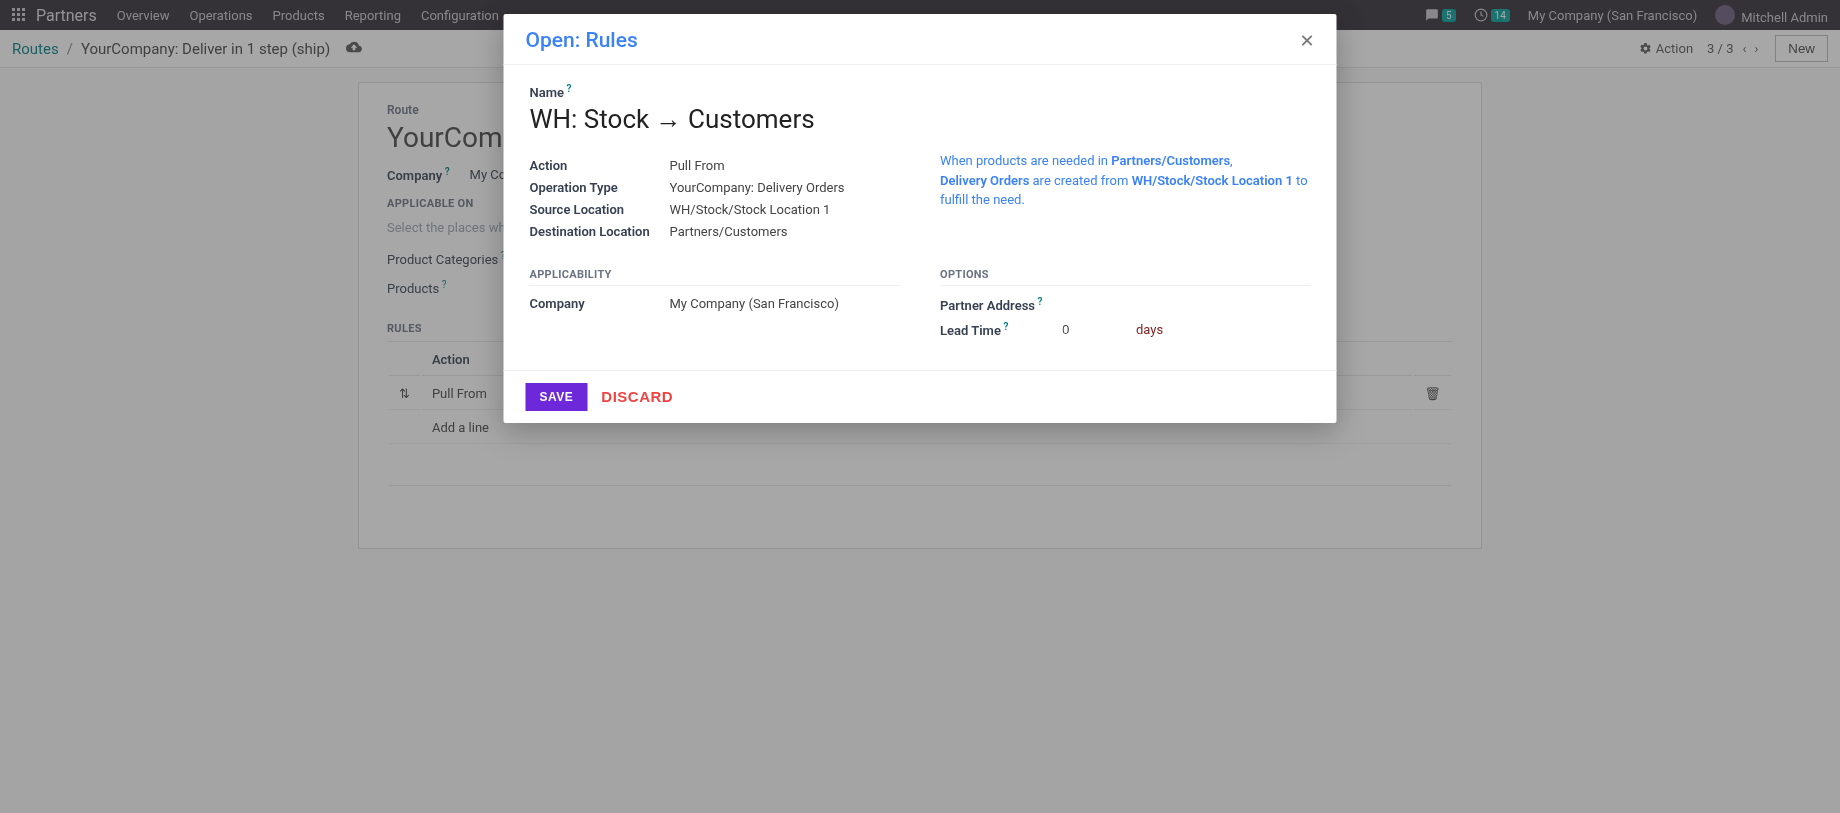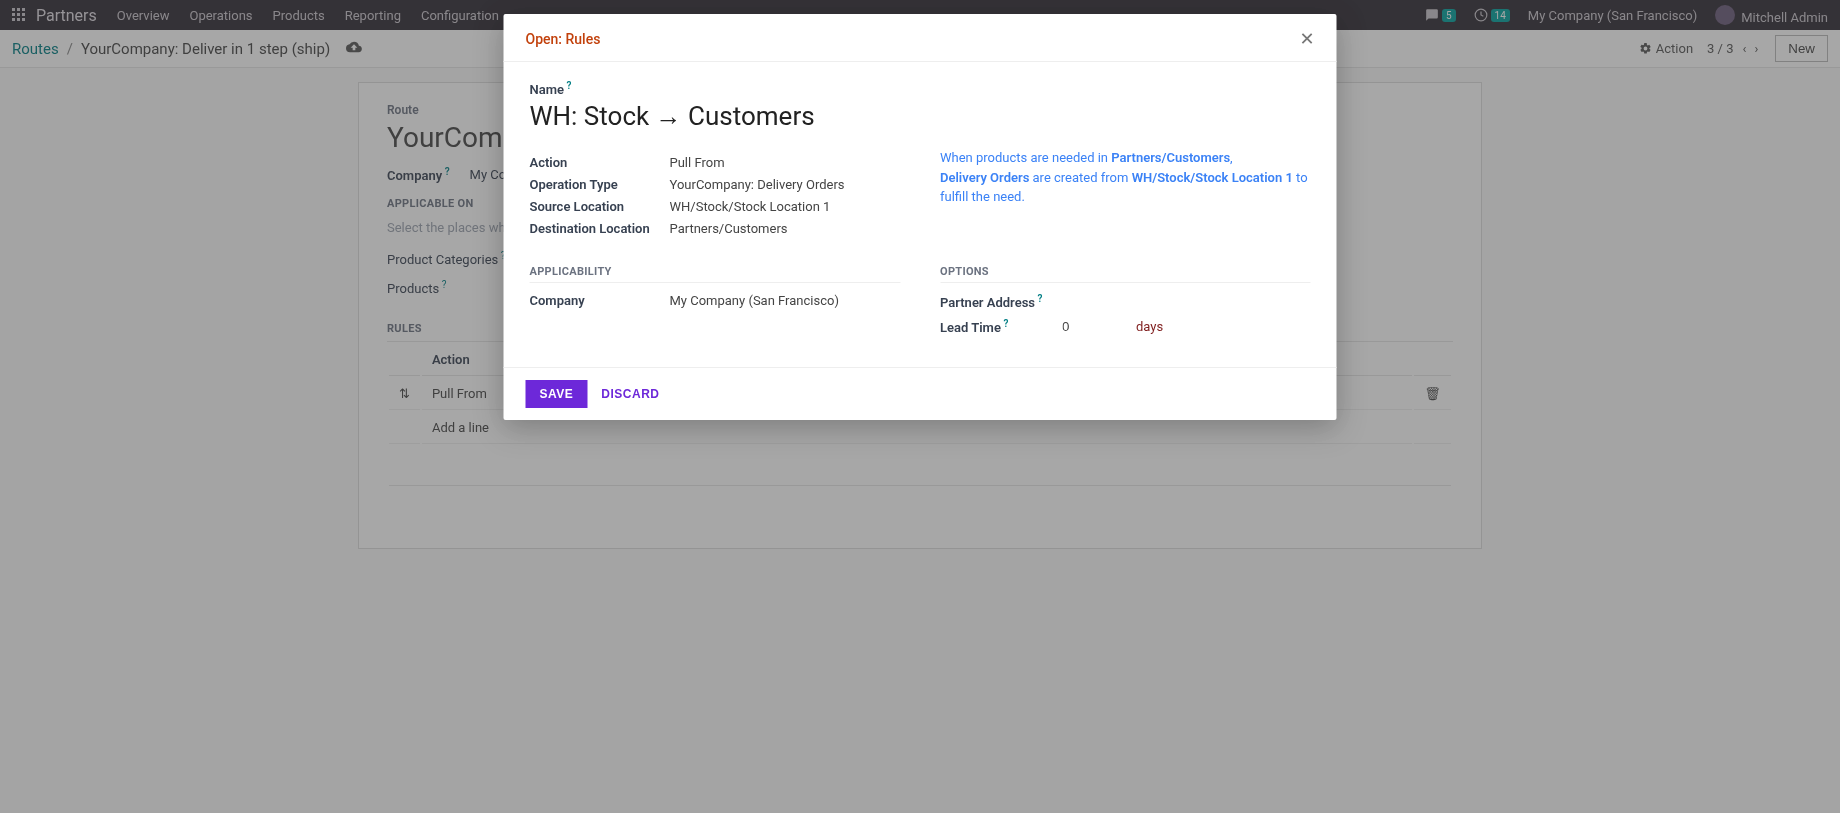--- a/index.html
+++ b/index.html
@@ -44,41 +44,41 @@
 .rules-table th { text-align:left; font-weight:600; color:#374151; padding:8px 10px; border-bottom:1px solid #e5e5e5; font-size:13px;}
 .rules-table td { padding:8px 10px; border-bottom:1px solid #eee; color:#444;}
 .handle { color:#bbb; cursor:grab; }
 .addline { color:#444; cursor:pointer; }
 .trash { color:#aaa; cursor:pointer; }
 
 
 .overlay { position: fixed; inset: 0; background: rgba(60,60,60,0.45); }
 .dialog { position: fixed; left: 50%; top: 14px; transform: translateX(-50%); width: 833px; background:#fff; border-radius:2px; box-shadow: 0 8px 30px rgba(0,0,0,0.25); }
 .dlg-head { display:flex; align-items:center; justify-content:space-between; padding: 14px 22px 12px; border-bottom:1px solid #eee;}
-.dlg-title { font-size:14px; font-weight:500; color:#c2410c; }
+.dlg-title { font-size:21px; font-weight:500; color:#3b82f6; }
 .dlg-close { cursor:pointer; color:#777; font-size:18px; }
 .dlg-body { padding: 18px 26px 24px; }
 .namegrp .nlabel { font-weight:600; color:#374151; }
 .namegrp h1 { font-size:26px; font-weight:400; color:#222; margin:4px 0 16px; }
 .two-col { display:flex; gap:40px; }
 .col { flex:1; }
 .kv { display:flex; margin:7px 0; }
 .kv .k { width:140px; font-weight:600; color:#374151; }
 .kv .v { color:#444; }
 .infotext { color:#3b82f6; line-height:1.5; }
 .infotext b { font-weight:600; }
 .subsection { margin-top:22px; }
 .subsection .sh { font-size:11px; font-weight:700; color:#6b7280; letter-spacing:0.3px; border-bottom:1px solid #eee; padding-bottom:4px; margin-bottom:10px;}
 .opt-row { display:flex; align-items:center; margin:6px 0; }
 .opt-row .k { width:120px; font-weight:600; color:#374151;}
 .opt-row input { width:60px; border:none; border-bottom:1px solid transparent; padding:2px; color:#444; }
 .unit { margin-left:16px; color:#7f1d1d;}
 .dlg-foot { border-top:1px solid #eee; padding:12px 22px; display:flex; gap:14px;}
 .btn-primary { background:#6d28d9; color:#fff; border:none; padding:7px 14px; font-size:12px; font-weight:600; letter-spacing:0.5px; cursor:pointer;}
-.btn-link { background:none; border:none; color:#6d28d9; font-size:12px; font-weight:600; letter-spacing:0.5px; cursor:pointer;}
+.btn-link { background:none; border:none; color:#ef4444; font-size:15px; font-weight:600; letter-spacing:0.5px; cursor:pointer;}
 </style>
 </head>
 <body>
 
 <div class="topnav">
   <div class="apps-icon">
     <span></span>
       <span></span>
       <span></span>
       <span></span>

